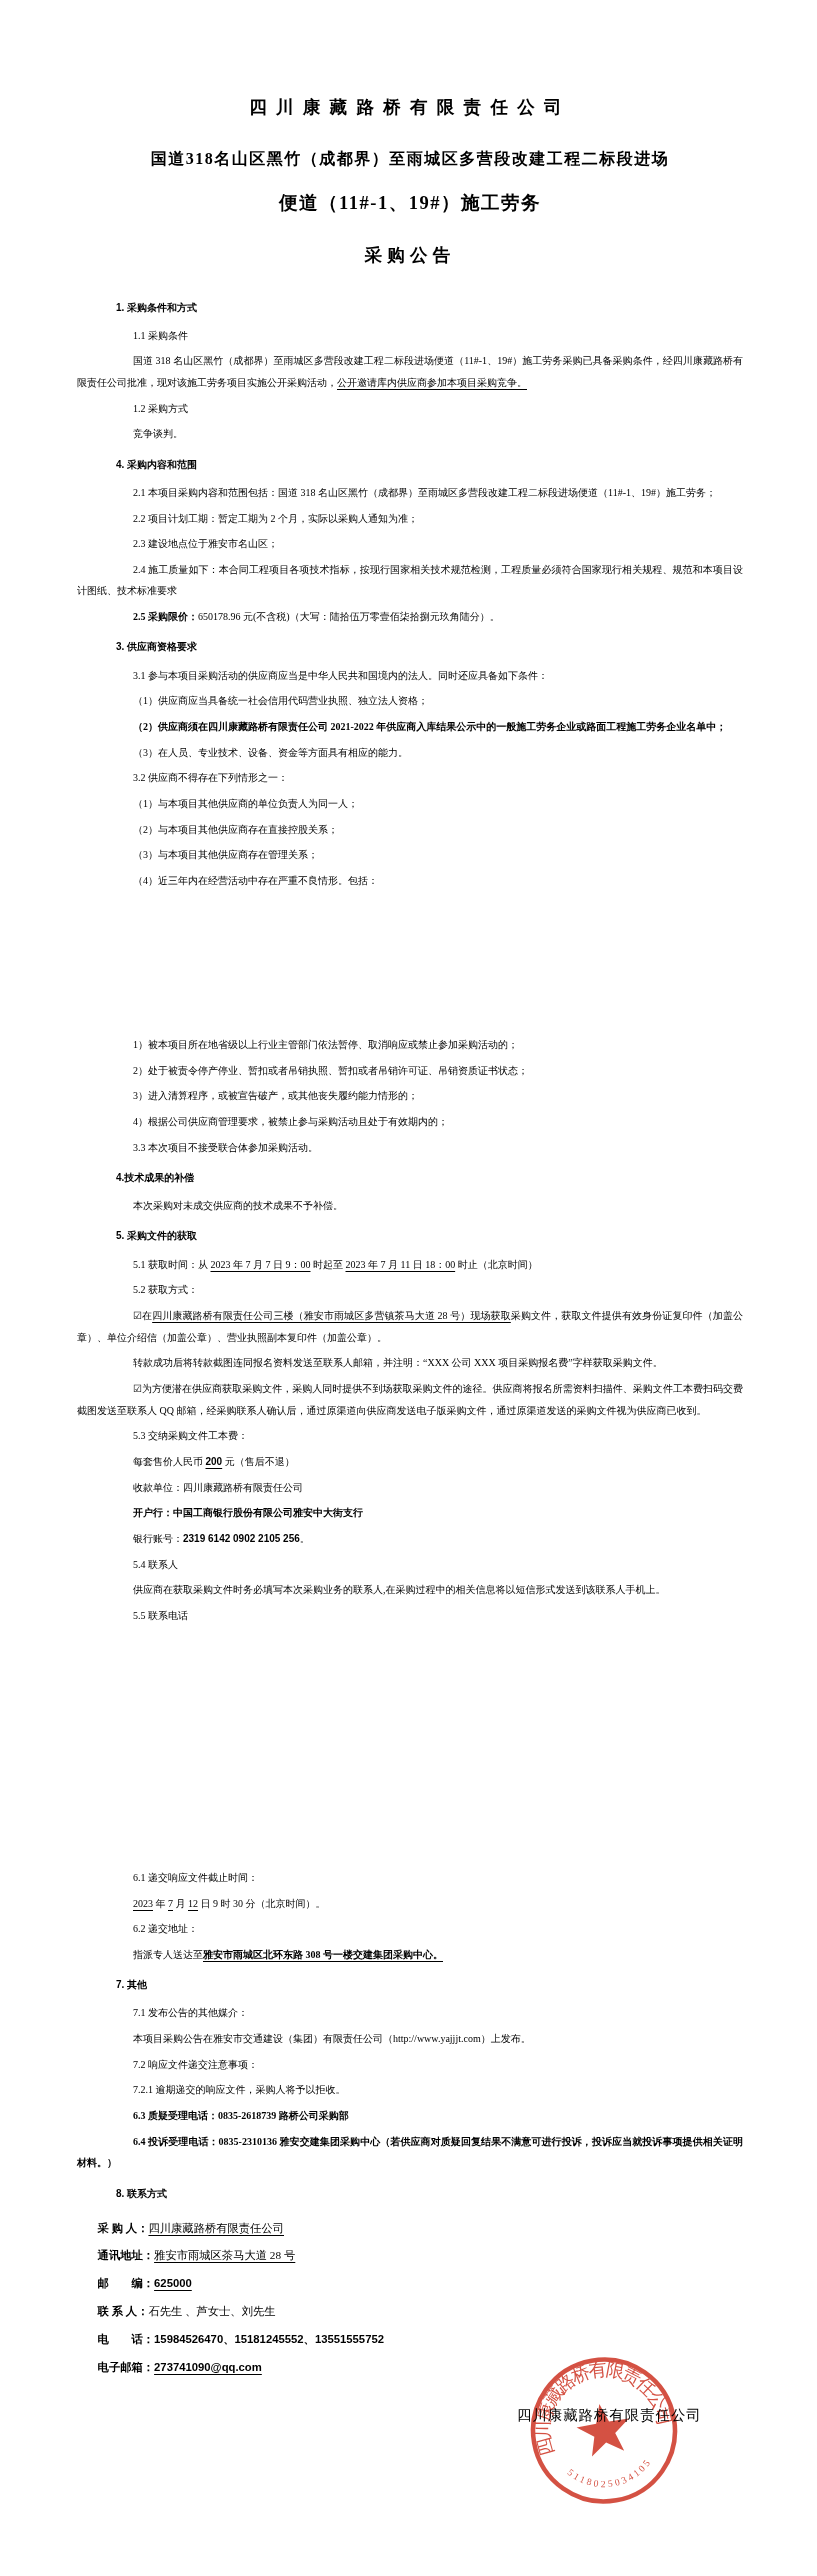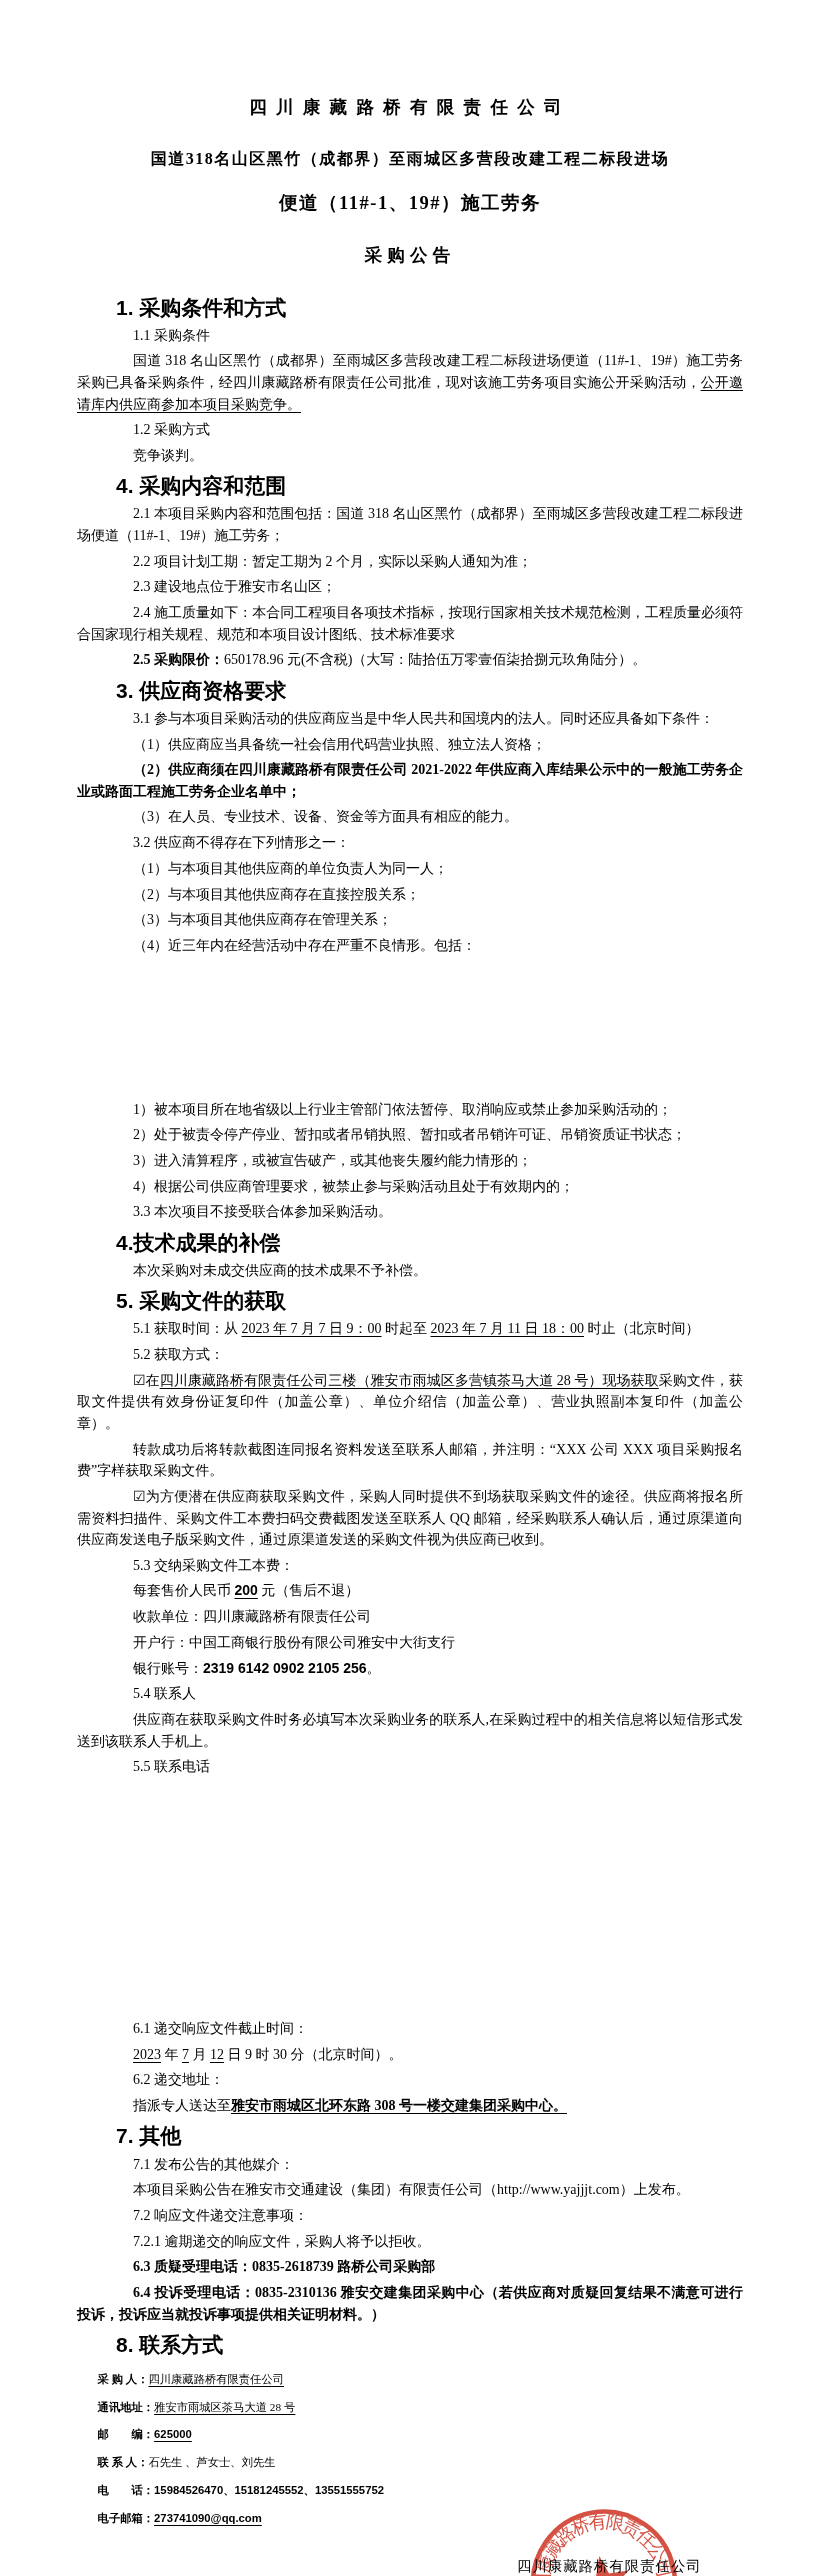--- a/index.html
+++ b/index.html
@@ -15,30 +15,30 @@
     position:relative;
   }
   
   .t1{ text-align:center; font-size:17.5px; line-height:25px; letter-spacing:9.3px; font-weight:bold; margin:0 0 25px 0;}
   .t2{ text-align:center; font-size:16px; line-height:27px; letter-spacing:1.5px; font-weight:bold; white-space:nowrap; margin:0 -5.2px 18.5px -5.2px;font-family:Liberation Serif, serif;}
   .t3{ text-align:center; font-size:18.5px; line-height:25px; letter-spacing:1.5px; font-weight:bold; margin:0 0 27px 0;}
   .t4{ text-align:center; font-size:17.5px; line-height:25px; letter-spacing:5.2px; font-weight:bold; margin:0 0 28px 0;}
   
   h1{
     font-family:"Liberation Sans","DejaVu Sans",sans-serif;
-    font-size:21px; line-height:23px; font-weight:bold;
+    font-size:10px; line-height:23px; font-weight:bold;
     margin:7.7px 0 6.2px 39px;
   }
   
   p.b{
-    font-size:14px; line-height:21.6px;
+    font-size:10px; line-height:21.6px;
     margin:4.1px 0; text-align:justify;
     text-indent:56px;
   }
-  .gap30{ margin-top:15.5px; }
+  .gap30{ margin-top:15.5px;font-weight:bold; }
   .gap40{ margin-top:20.6px; }
   .gap45{ }
   .gap50{ margin-top:26px; }
   .bold{ font-weight:bold; }
   .u{ text-decoration:underline; text-underline-offset:3.1px; text-decoration-thickness:1px; }
   .bu{ font-weight:bold; text-decoration:underline; text-underline-offset:3.1px; text-decoration-thickness:1px; }
   .num{ font-family:"Liberation Sans","DejaVu Sans",sans-serif; font-weight:bold; }
   .spacer1{ height:134px; }
   .spacer2{ height:232px; }
   

